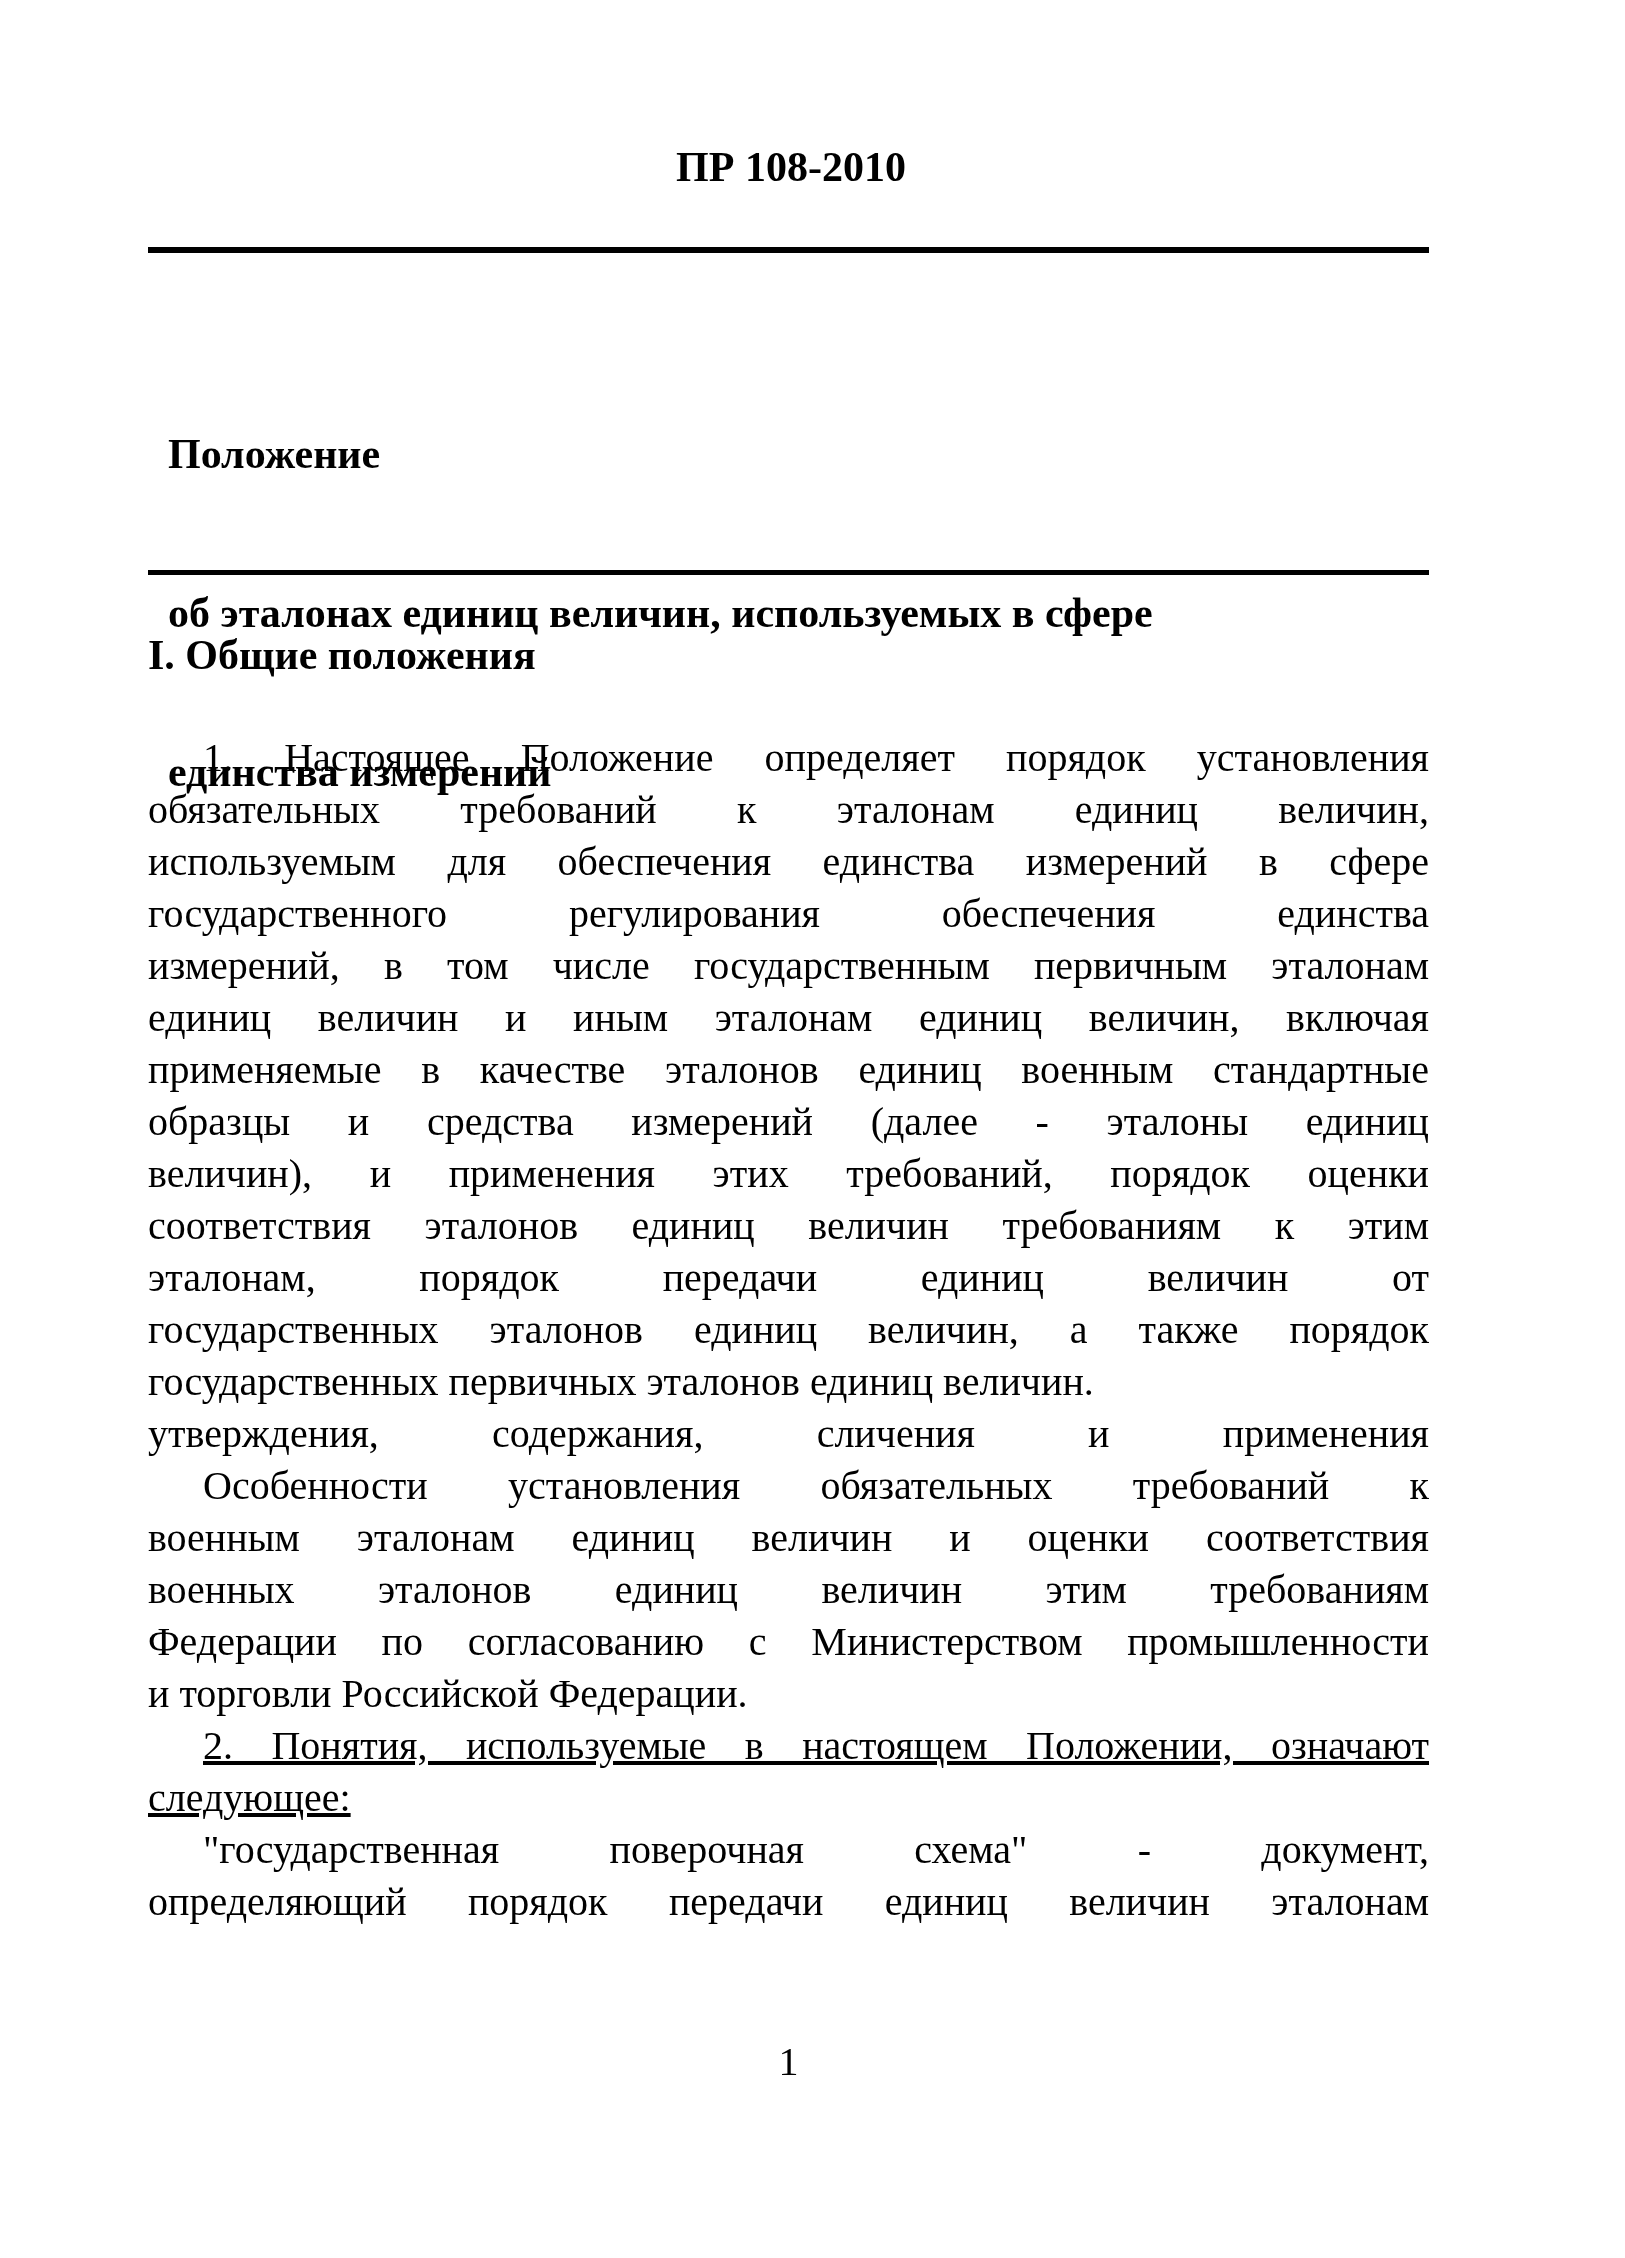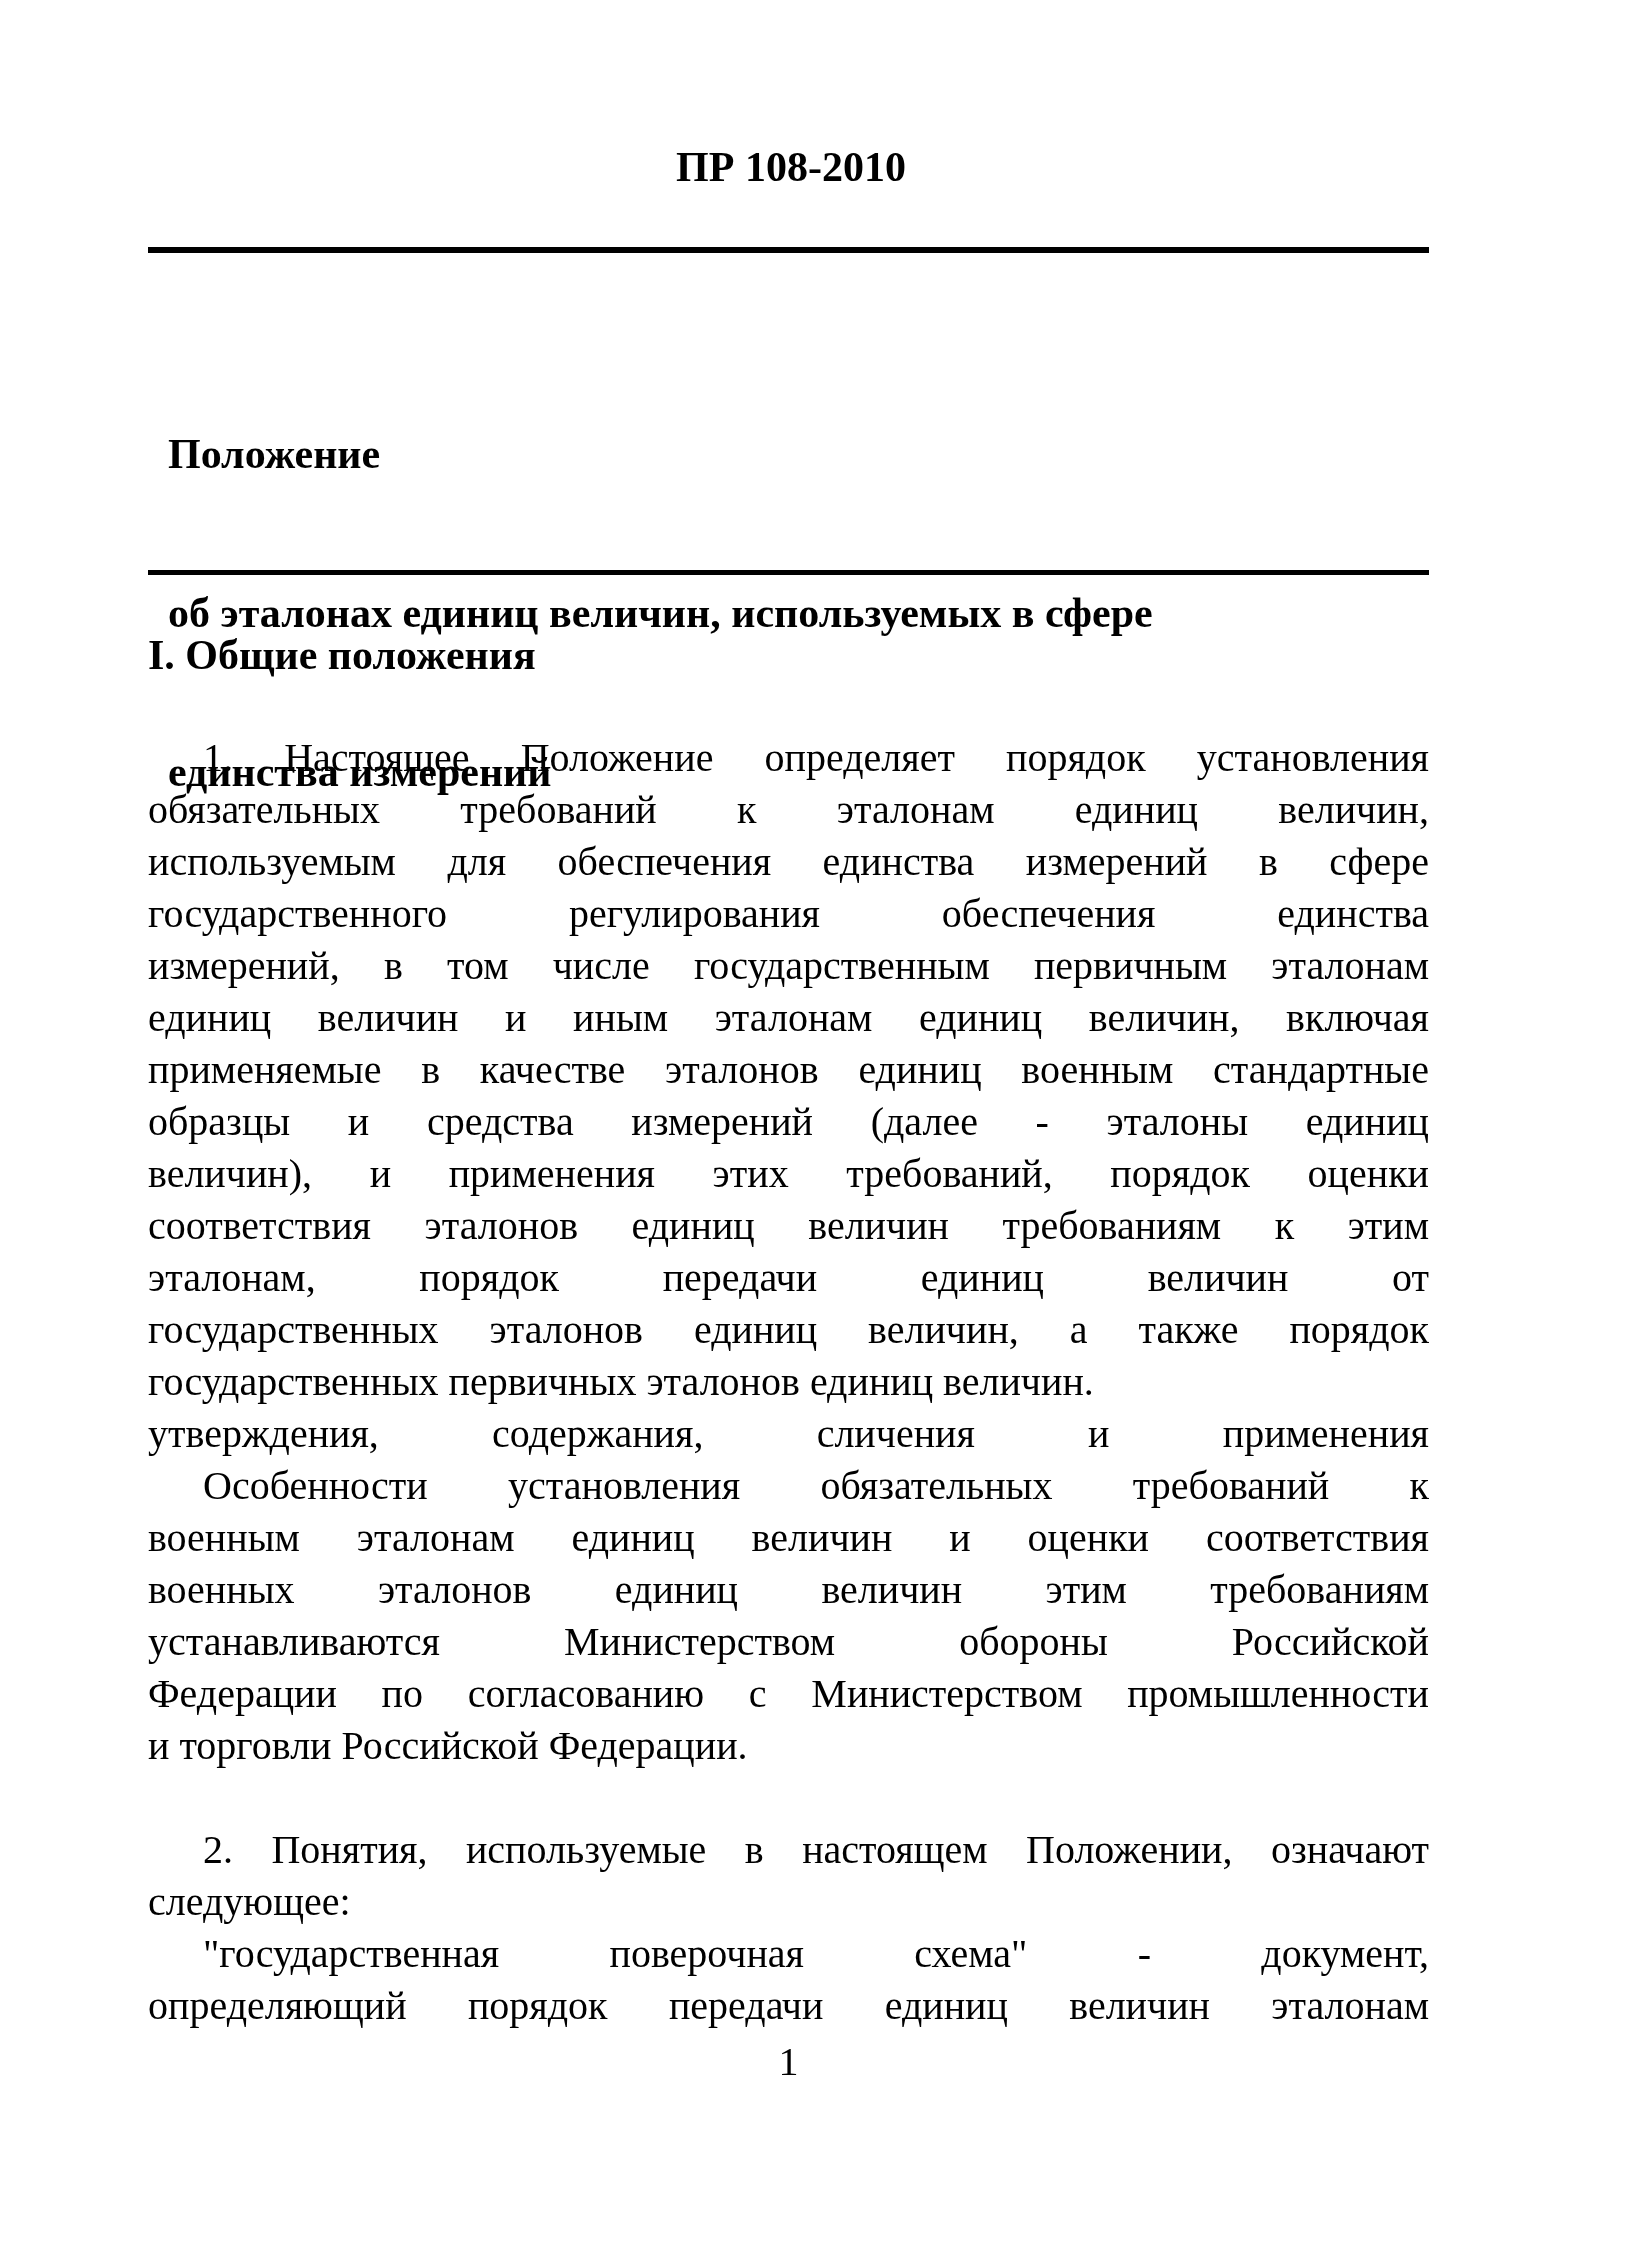--- a/index.html
+++ b/index.html
@@ -27,21 +27,21 @@
     position:absolute;top:631px;left:148px;width:1281px;
     font-weight:700;font-size:42px;line-height:48px;
   }
   .bodytext{
     position:absolute;top:732px;left:148px;width:1281px;
     font-size:40px;line-height:52px;
   }
   .line{text-align:justify;text-align-last:justify;text-justify:inter-word;}
   .line.first{text-indent:55px;}
   .line.end{text-align-last:left;}
-  .para-gap{margin-top:52px;}
+  .para-gap{text-decoration:underline;}
   .pagenum{
     position:absolute;top:2038px;left:148px;width:1281px;
     text-align:center;font-size:40px;line-height:48px;
   }
 </style>
 </head>
 <body>
 
 <div class="page">
 
@@ -75,21 +75,20 @@
       <div class="line">эталонам, порядок передачи единиц величин от</div>
       <div class="line">государственных эталонов единиц величин, а также порядок</div>
       <div class="line end">государственных первичных эталонов единиц величин.</div>
       <div class="line">утверждения, содержания, сличения и применения</div>
     </div>
 
     <div>
       <div class="line first">Особенности установления обязательных требований к</div>
       <div class="line">военным эталонам единиц величин и оценки соответствия</div>
       <div class="line">военных эталонов единиц величин этим требованиям</div>
-      <div class="line">устанавливаются Министерством обороны Российской</div>
       <div class="line">Федерации по согласованию с Министерством промышленности</div>
       <div class="line end">и торговли Российской Федерации.</div>
     </div>
 
     <div class="para-gap">
       <div class="line first">2. Понятия, используемые в настоящем Положении, означают</div>
       <div class="line end">следующее:</div>
     </div>
 
     <div>

